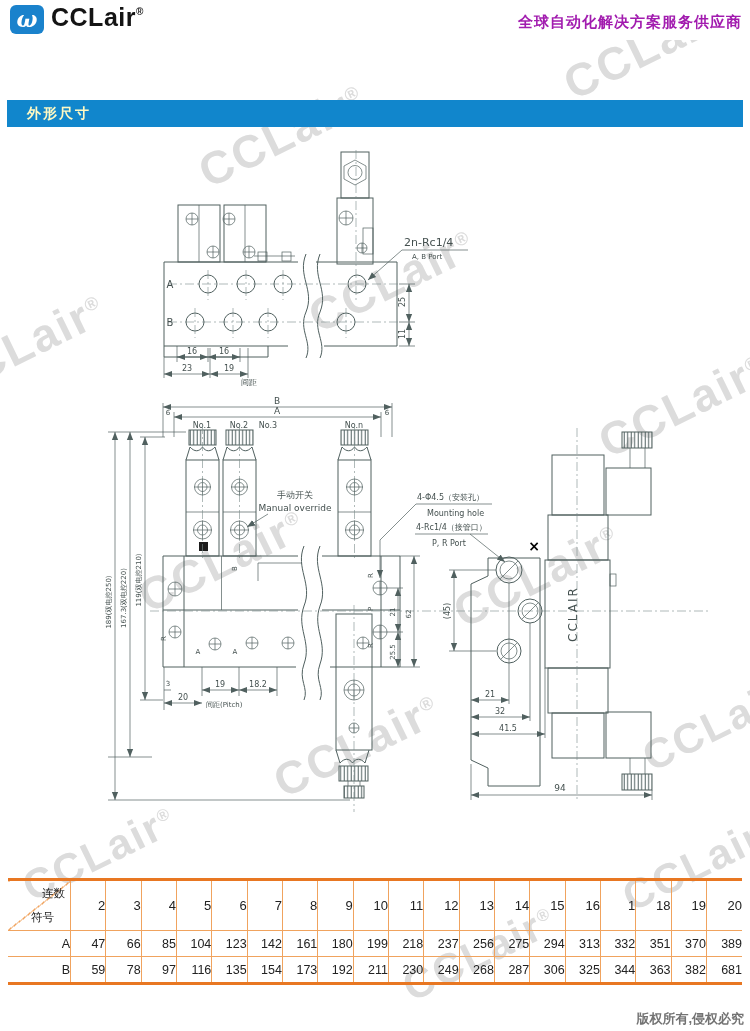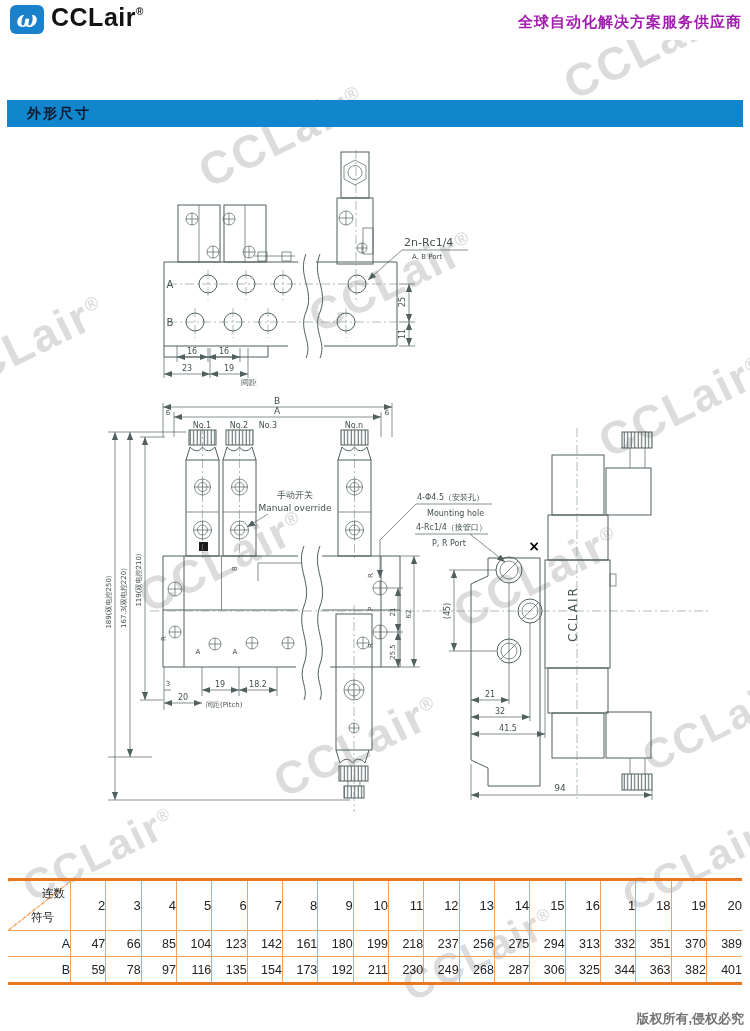--- a/index.html
+++ b/index.html
@@ -9,21 +9,21 @@
   .hdr{position:absolute;top:0;left:0;width:750px;height:40px;background:#fff;z-index:3;}
   .logo-box{position:absolute;left:10px;top:5px;width:34px;height:29px;background:#1a82cc;
             border-radius:6px;color:#fff;text-align:center;font-size:22px;line-height:28px;
             font-style:italic;font-weight:bold;font-family:"DejaVu Serif",serif;}
   .brand{position:absolute;left:51px;top:3px;font-size:25px;font-weight:800;color:#141414;letter-spacing:.5px;}
   .brand sup{font-size:10px;font-weight:bold;position:relative;top:-2px;}
   .tagline{position:absolute;right:8px;top:13px;font-size:15px;font-weight:bold;color:#a21caf;letter-spacing:1px;}
   .rule{position:absolute;top:37px;left:0;width:750px;height:3px;
         background:linear-gradient(to right,#8ecdec,#1590d4 18%,#0d72b6);}
   
-  .banner{position:absolute;left:7px;top:100px;width:736px;height:27px;background:#1186cc;color:#0f172a;
+  .banner{position:absolute;left:7px;top:100px;width:736px;height:27px;background:#1186cc;color:#fef9c3;
           font-size:14px;font-weight:bold;line-height:27px;padding-left:20px;box-sizing:border-box;
           letter-spacing:2px;z-index:2;}
   
   .wm{position:absolute;font-weight:700;color:#dcdcdc;letter-spacing:2px;white-space:nowrap;
       transform:rotate(-26deg);transform-origin:left top;z-index:0;}
   .wm sup{font-size:40%;}
   
   svg.draw{position:absolute;left:0;top:130px;z-index:1;}
   svg.draw text{fill:#44504f;font-family:"DejaVu Sans",sans-serif;}
   .ln{stroke:#50605f;stroke-width:1;fill:none;}
@@ -455,21 +455,21 @@
             <td>211</td>
             <td>230</td>
             <td>249</td>
             <td>268</td>
             <td>287</td>
             <td>306</td>
             <td>325</td>
             <td>344</td>
             <td>363</td>
             <td>382</td>
-            <td>401</td>
+            <td>681</td>
           </tr>
         </tbody>
       </table>
   </div>
 
   <div class="copyright">版权所有,侵权必究</div>
 
 </div>
 
 </body></html>

